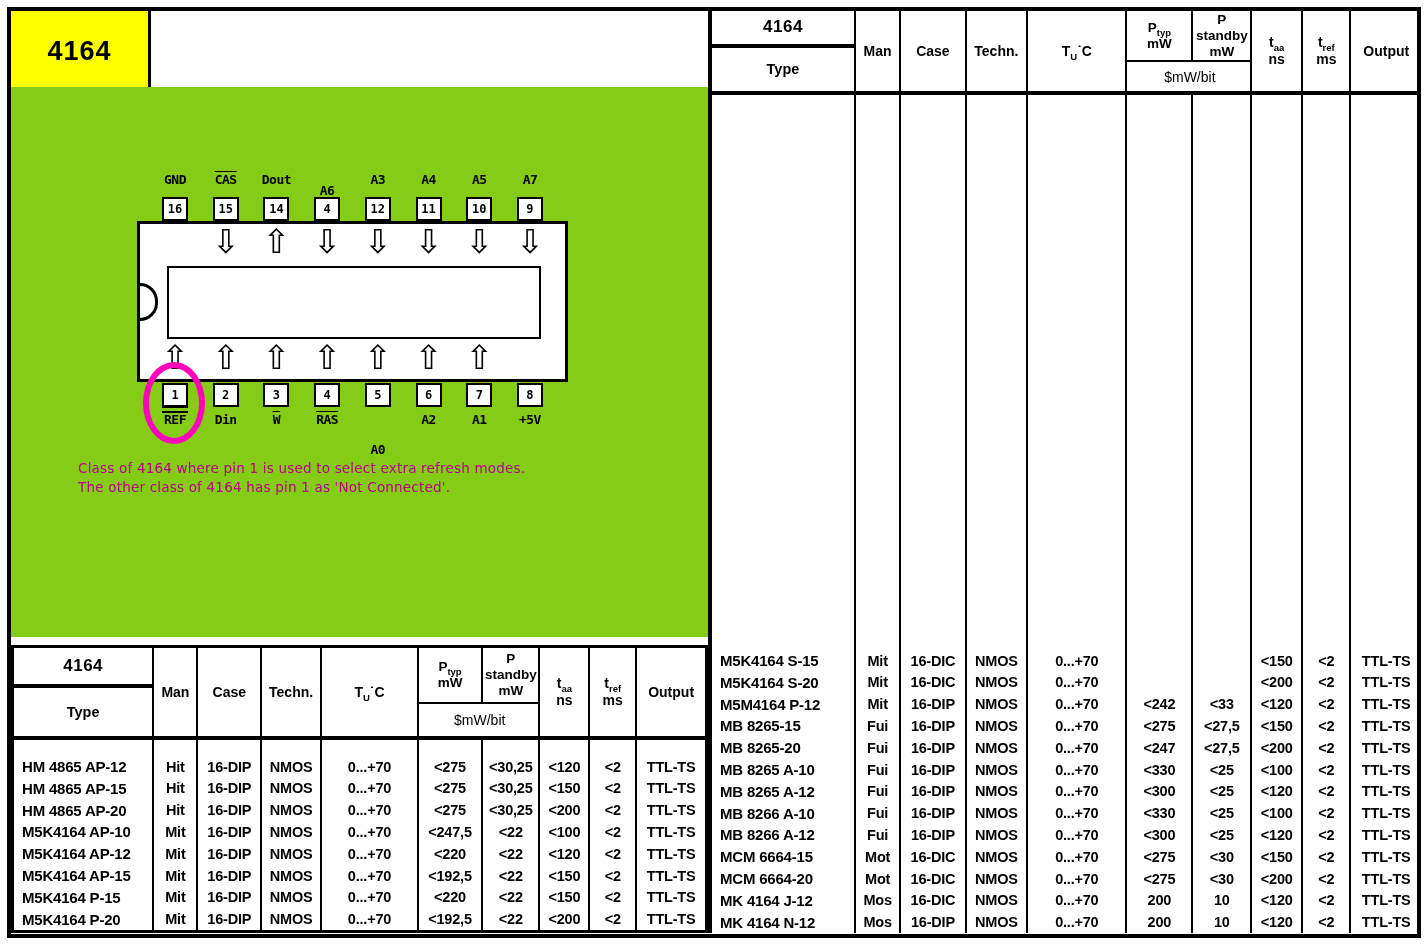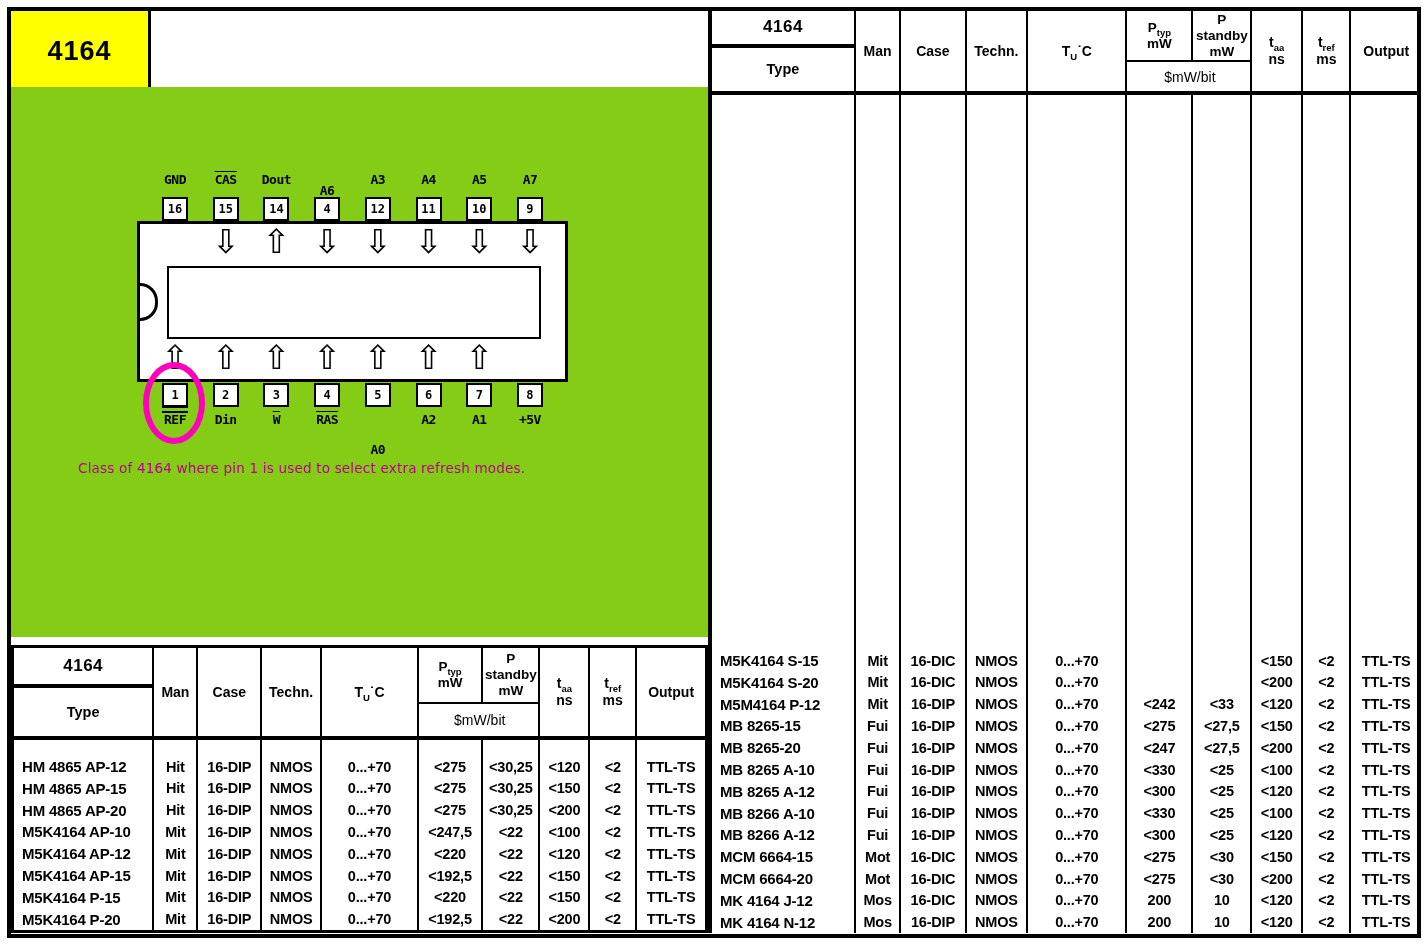--- a/index.html
+++ b/index.html
@@ -119,20 +119,21 @@
         <div class="pin-label" style="left: 385.55px; top: 325px;">A2</div>
         <div class="pin-arrow" style="left: 451.26px; top: 253px;">⇧</div>
         <div class="pin-box" style="left: 455.26px; top: 296px;">7</div>
         <div class="pin-label" style="left: 436.26px; top: 325px;">A1</div>
         <div class="pin-box" style="left: 505.97px; top: 296px;">8</div>
         <div class="pin-label" style="left: 486.97px; top: 325px;">+5V</div>
       </div>
     <div class="hl-ellipse"></div>
     <div class="annotation">
       <div>Class of 4164 where pin 1 is used to select extra refresh modes.</div>
+      <div>The other class of 4164 has pin 1 as 'Not Connected'.</div>
     </div>
   </div>
 
   <div id="left-table" class="spec-table">
       <div class="t-header">
         <div class="h-col c0">
           <div class="h-part">4164</div>
           <div class="h-typelabel">Type</div>
         </div>
         <div class="h-col c1">Man</div>

